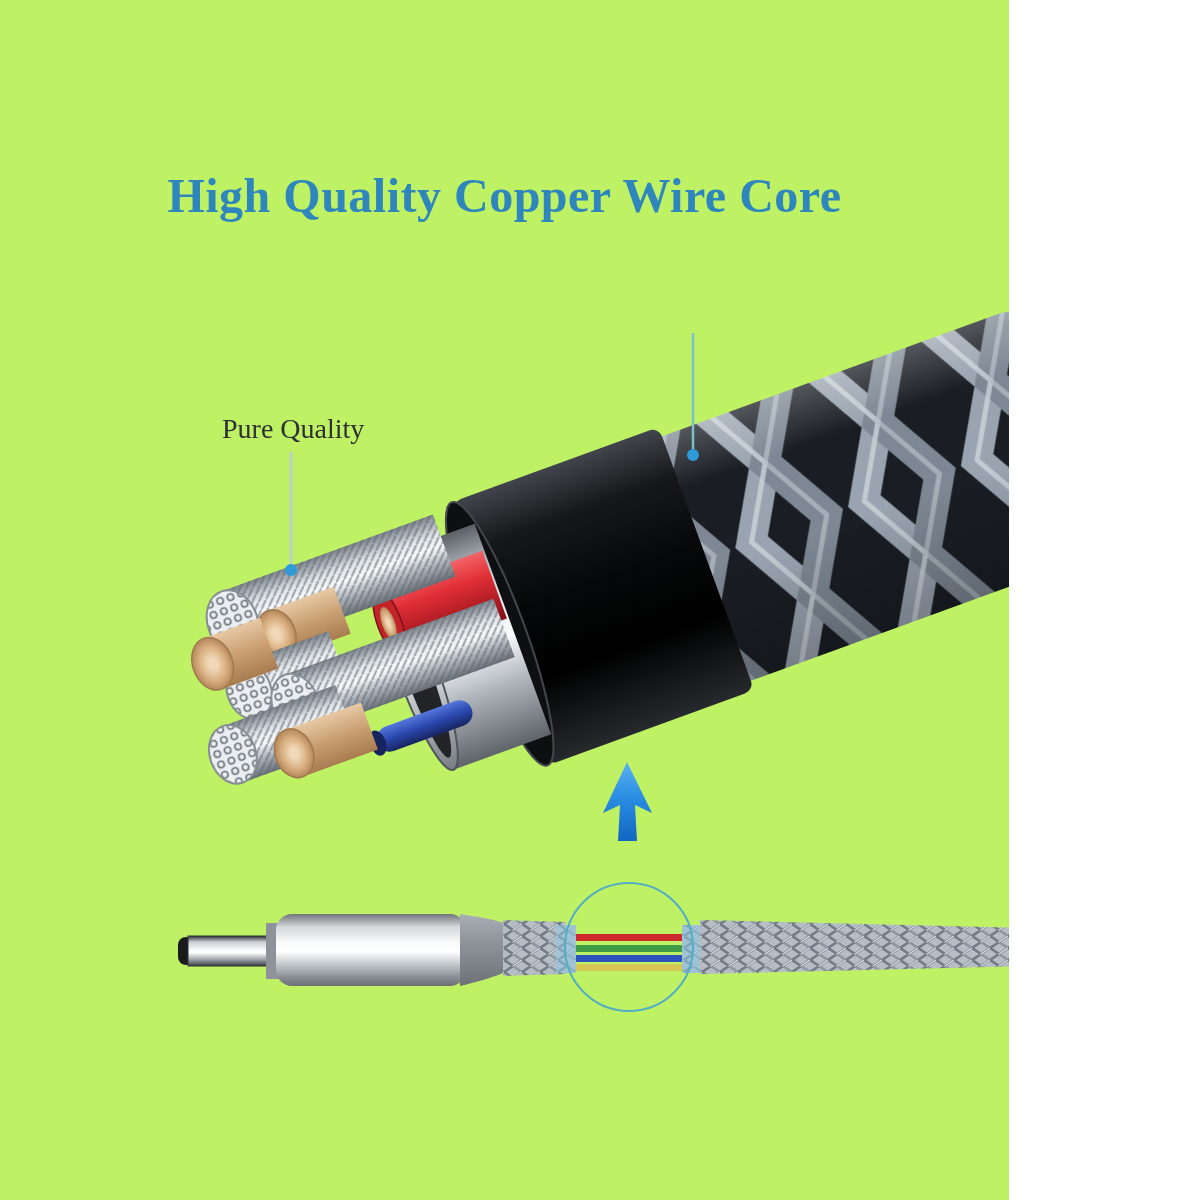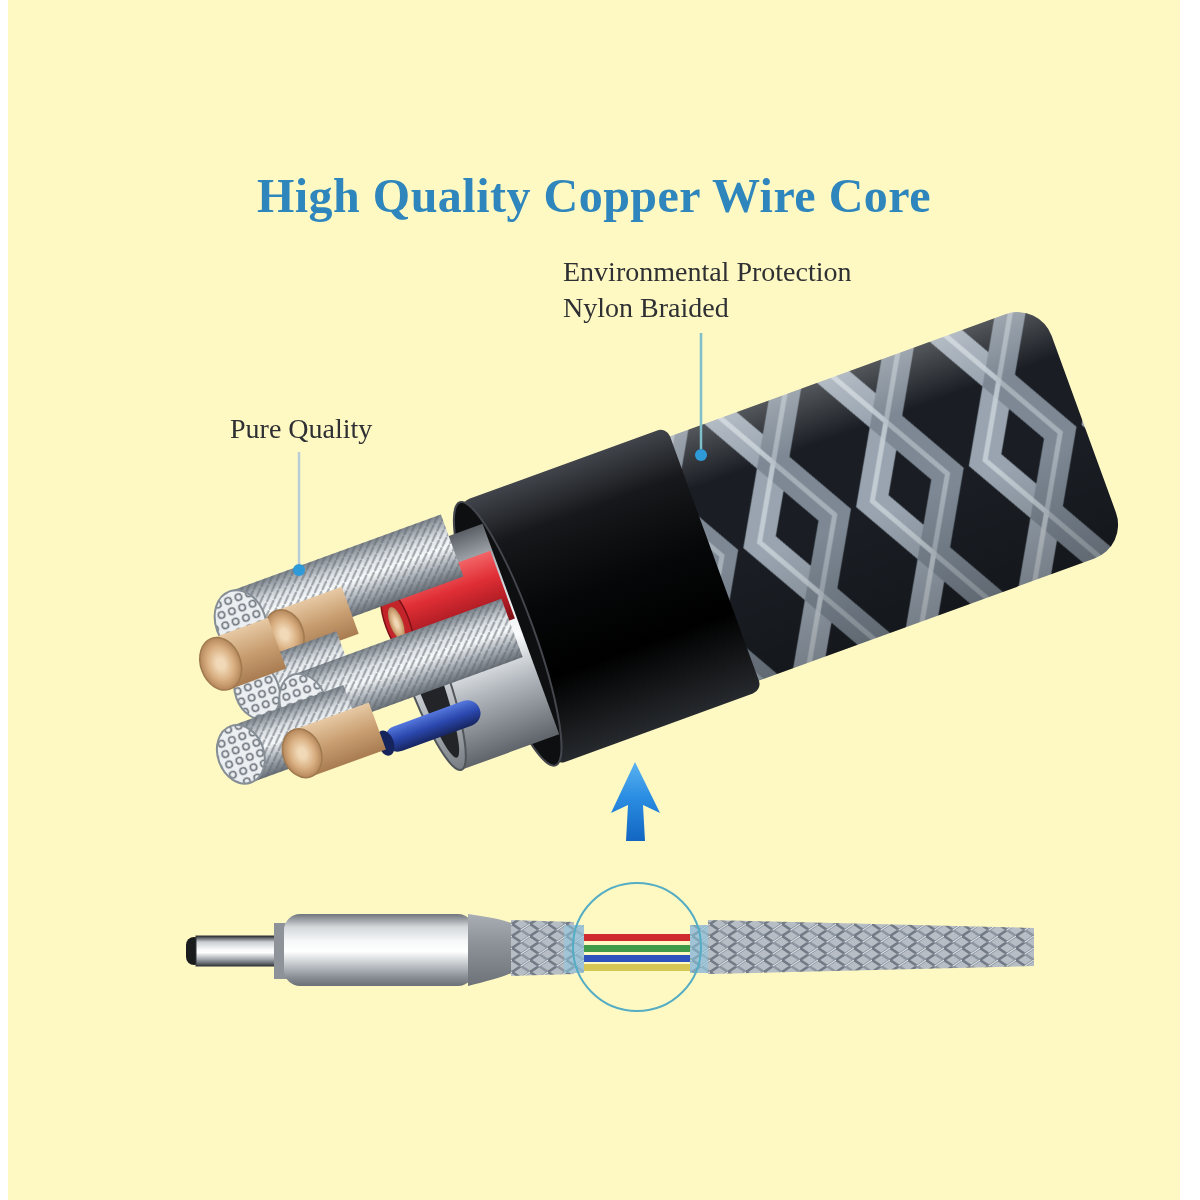--- a/index.html
+++ b/index.html
@@ -1,17 +1,17 @@
 <!DOCTYPE html>
 <html><head>
 <meta charset="utf-8">
 <style>
   html,body{margin:0;padding:0;background:#fff;}
-  .stage{position:relative;width:1172px;height:1200px;background:#fef9c3;overflow:hidden;
-         font-family:"Liberation Serif", serif;margin-left:8px;}
+  .stage{position:relative;width:1009px;height:1200px;background:#bef264;overflow:hidden;
+         font-family:"Liberation Serif", serif;}
   .stage svg{position:absolute;left:0;top:0;}
   .title{position:absolute;left:0;right:0;top:168px;margin:0;text-align:center;
          font-size:48px;font-weight:700;letter-spacing:.5px;color:#2e86bd;}
   .label{position:absolute;font-size:28px;line-height:1.28;color:#2f3033;}
   .label-nylon{left:555px;top:254px;}
   .label-copper{left:222px;top:411px;}
 </style>
 </head>
 <body>
 
@@ -239,20 +239,16 @@
       </g>
 
       <polygon points="700,920 1026,928 1026,966 700,974" fill="url(#btmBraidPat)"></polygon>
     </g>
 
     <circle cx="629" cy="947" r="64" fill="none" stroke-width="2" stroke="#54adc4"></circle>
   </svg>
 
   <h1 class="title">High Quality Copper Wire Core</h1>
 
-  <div class="label label-nylon">
-    <span>Environmental Protection</span><br>
-    <span>Nylon Braided</span>
-  </div>
 
   <div class="label label-copper">Pure Quality</div>
 
 </div>
 
 </body></html>

